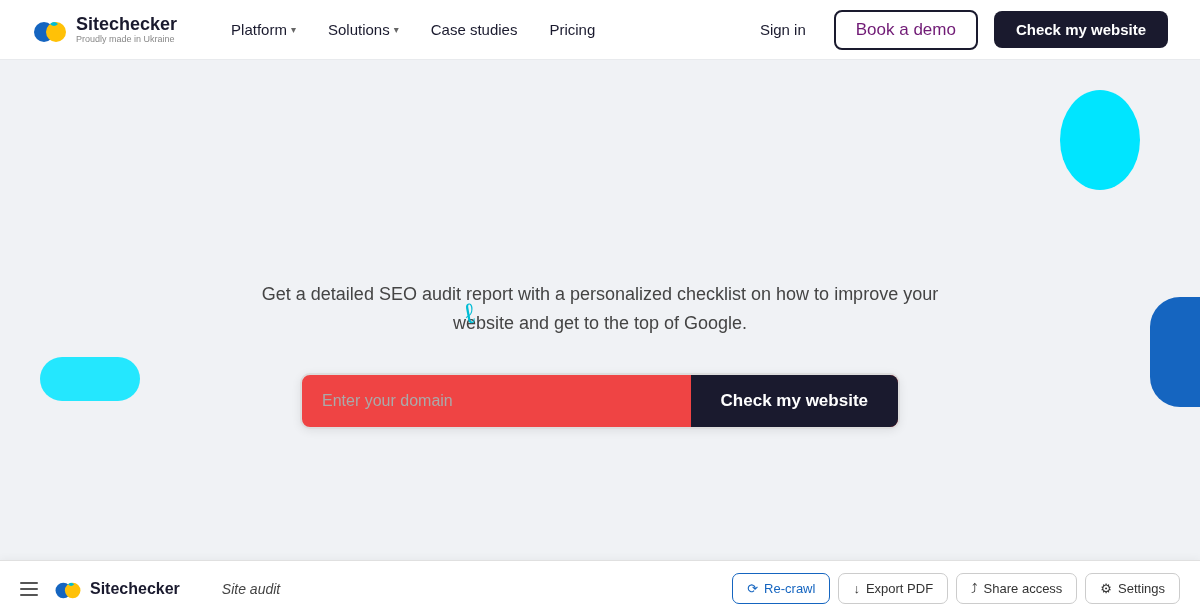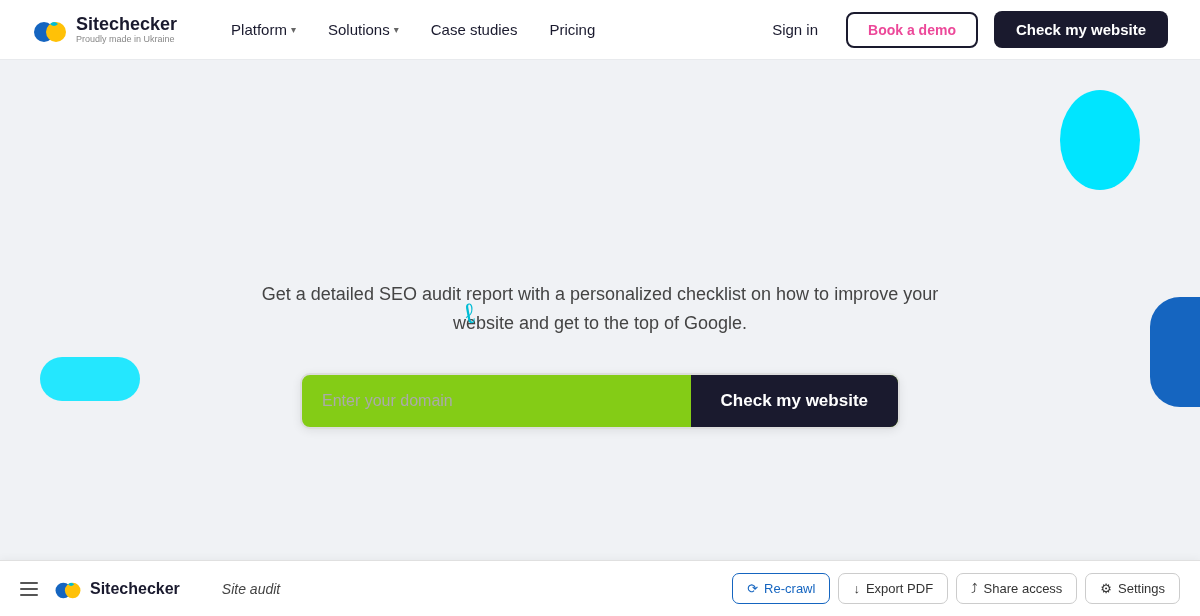--- a/index.html
+++ b/index.html
@@ -72,23 +72,23 @@
       font-size: 15px;
       color: #1a1a2e;
       font-weight: 500;
       cursor: pointer;
       padding: 8px 12px;
     }
     .book-demo-btn {
       border: 2px solid #1a1a2e;
       border-radius: 8px;
       padding: 8px 20px;
-      font-size: 14px;
-      font-weight: 700;
-      color: #ec4899;
+      font-size: 17px;
+      font-weight: 400;
+      color: #701a75;
       background: transparent;
       cursor: pointer;
     }
     .check-btn-nav {
       background: #1a1a2e;
       color: #fff;
       border: none;
       border-radius: 8px;
       padding: 10px 22px;
       font-size: 15px;
@@ -167,21 +167,21 @@
       margin-bottom: 36px;
     }
 
     
     .search-bar {
       display: flex;
       width: 600px;
       border-radius: 10px;
       overflow: hidden;
       border: 2px solid #ddd;
-      background: #84cc16;
+      background: #ef4444;
       box-shadow: 0 2px 10px rgba(0,0,0,0.08);
     }
     .search-input {
       flex: 1;
       border: none;
       outline: none;
       padding: 16px 20px;
       font-size: 16px;
       color: #333;
       background: transparent;

